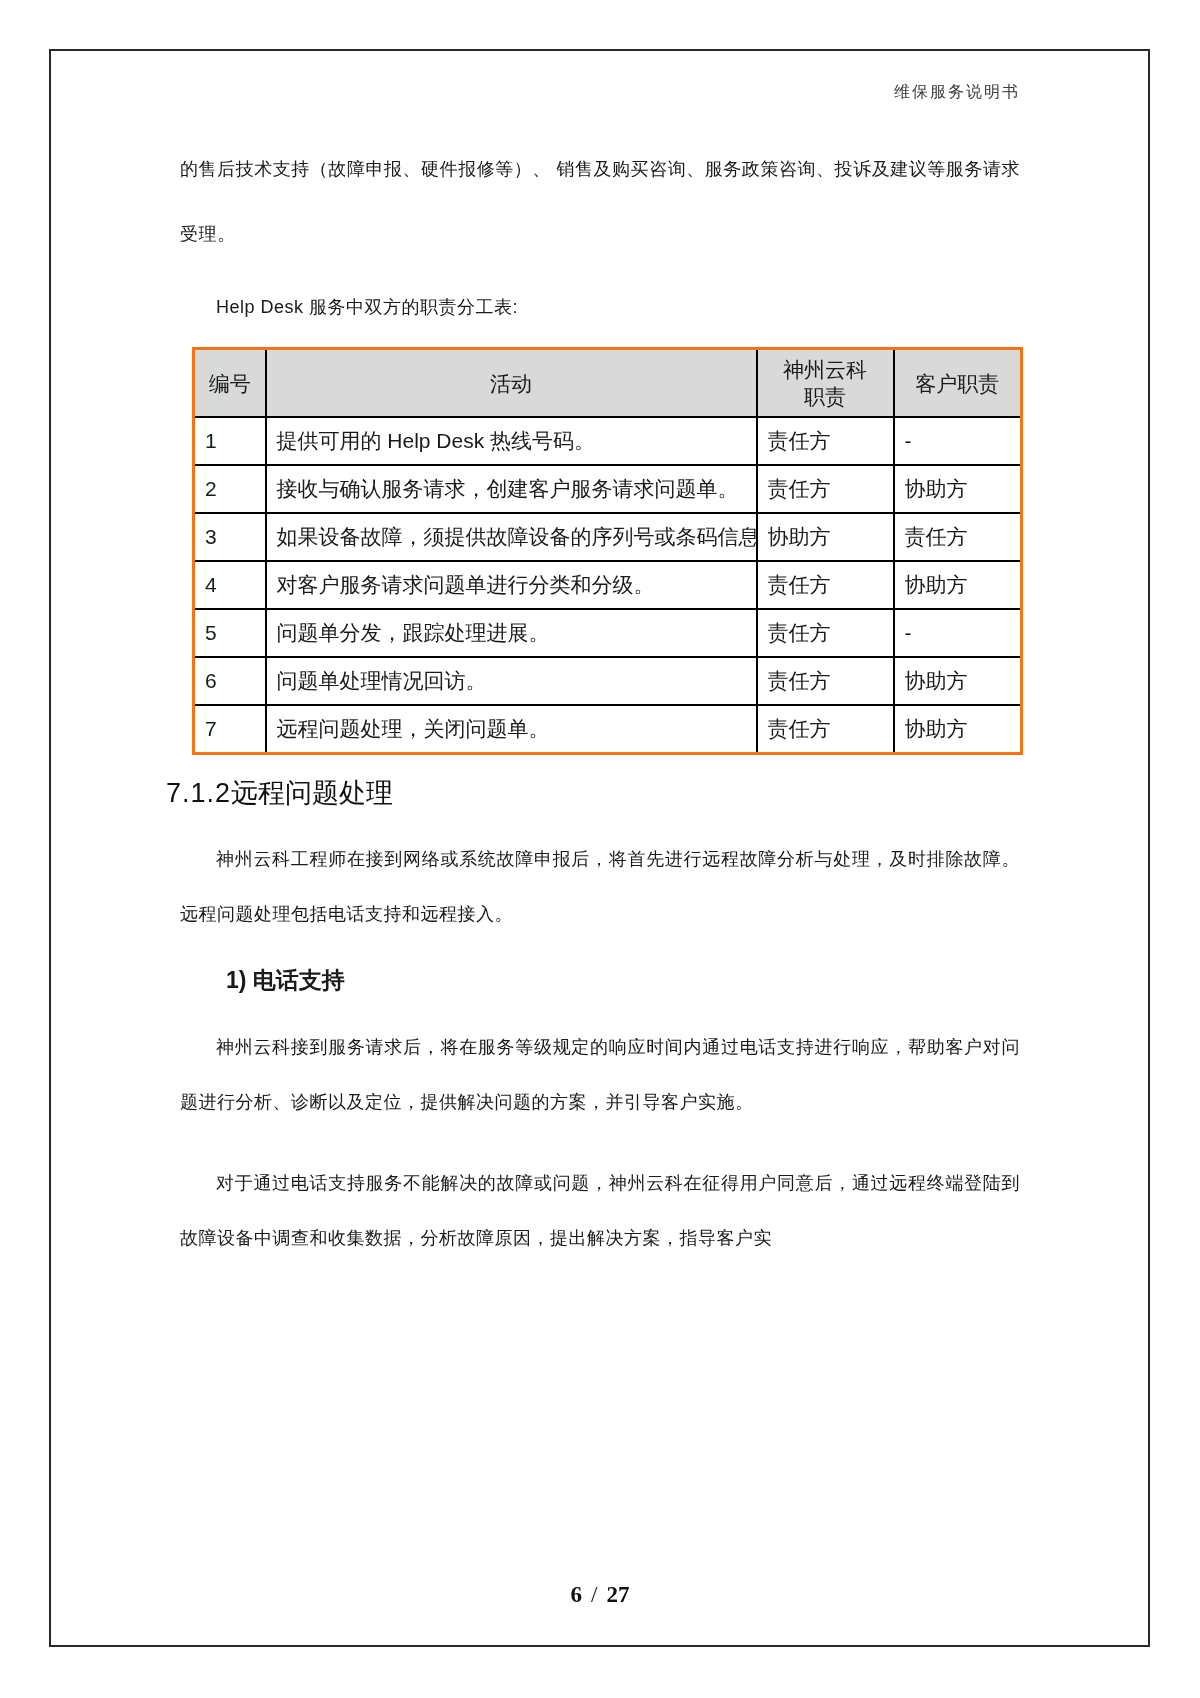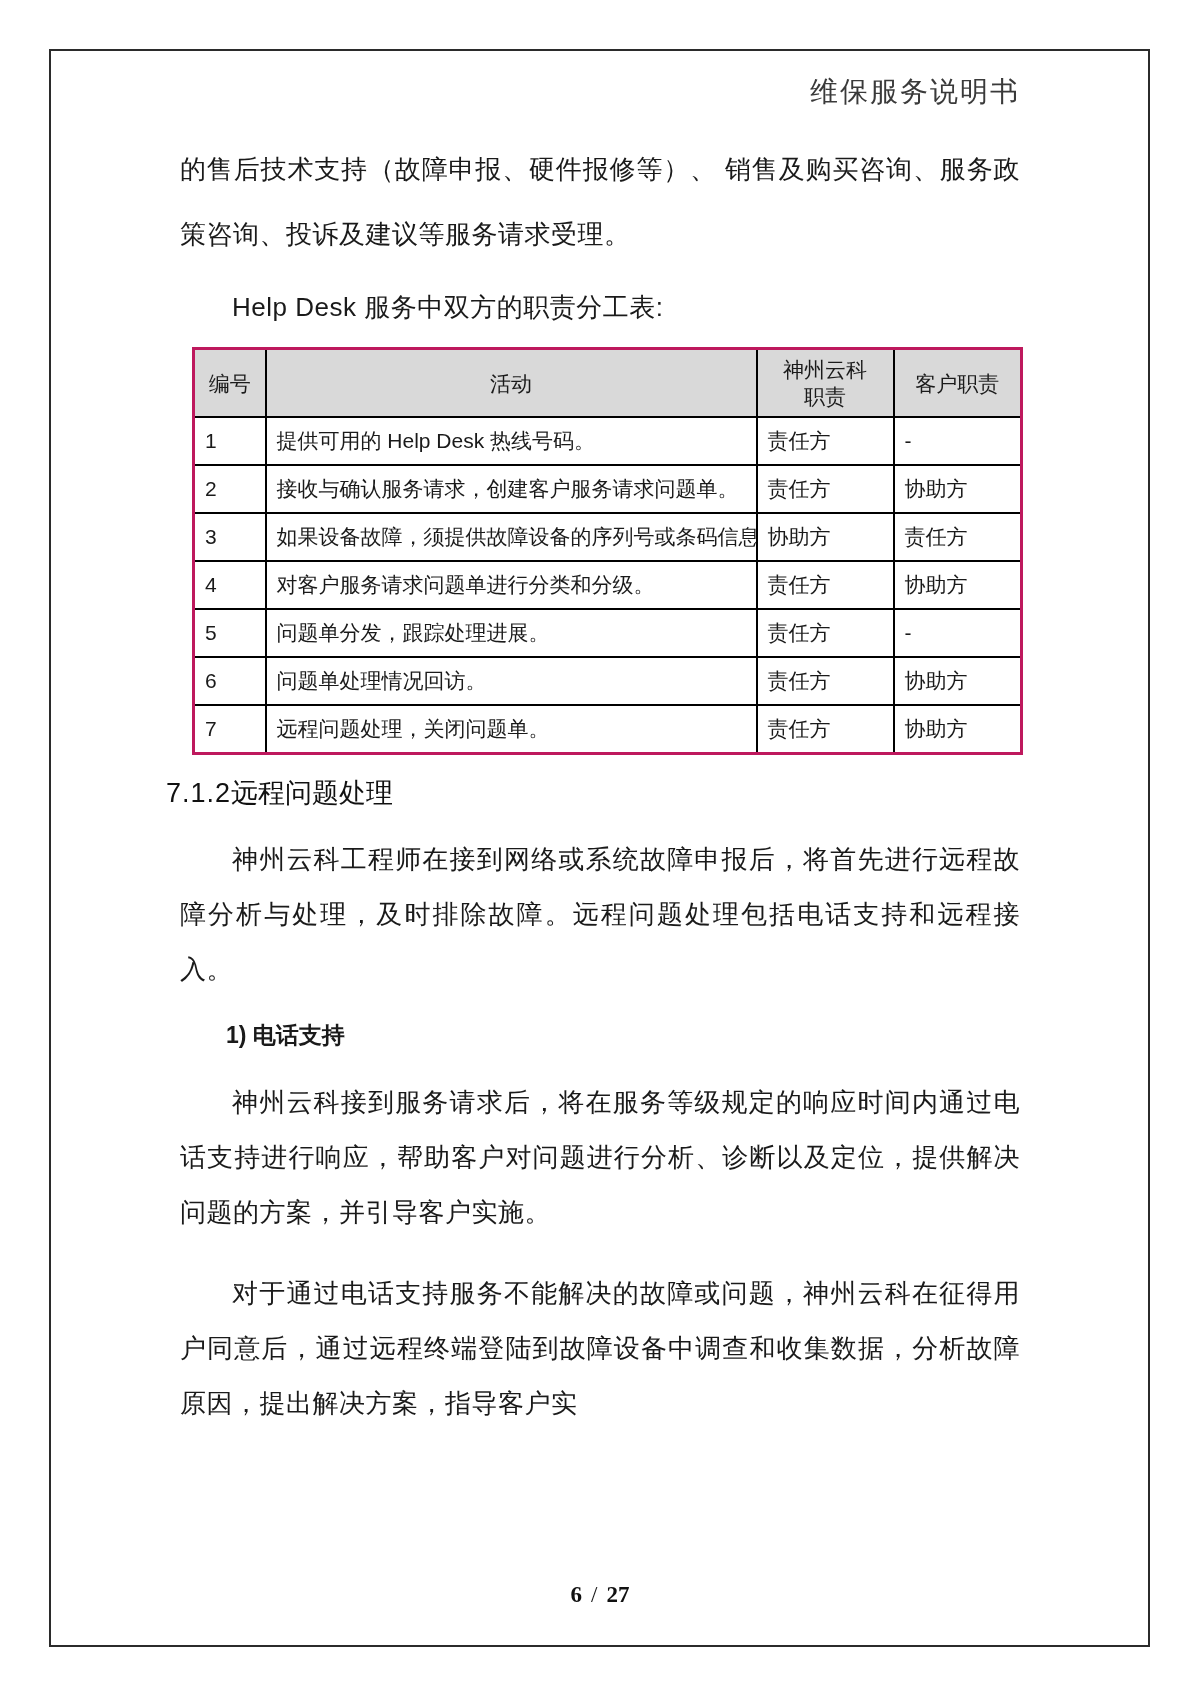--- a/index.html
+++ b/index.html
@@ -28,42 +28,42 @@
   .main {
     position: absolute;
     left: 180px;
     top: 49px;
     width: 840px;
   }
   .doc-header {
     margin-top: 31px;
     text-align: right;
     font-family: "Liberation Serif", serif;
-    font-size: 28px;
+    font-size: 16px;
     line-height: 23px;
     color: #3a3a3a;
     letter-spacing: 2px;
   }
   .para {
     margin: 0;
-    font-size: 26px;
+    font-size: 18px;
     line-height: 65px;
     text-align: justify;
     letter-spacing: 0.5px;
   }
   .para.indent { text-indent: 2em; }
   .para.first { margin-top: 34px; }
   .para.tight { line-height: 55px; }
   .table-intro {
     margin-top: 8px;
   }
   .resp-table {
     margin: 7px 0 0 12px;
     border-collapse: collapse;
-    border: 3px solid #be185d;
+    border: 3px solid #f97316;
     table-layout: fixed;
     width: 828px;
     font-size: 21px;
   }
   .resp-table col.col-no       { width: 72px; }
   .resp-table col.col-activity { width: 491px; }
   .resp-table col.col-vendor   { width: 137px; }
   .resp-table col.col-customer { width: 128px; }
   .resp-table th {
     background: var(--table-header-bg, #d9d9d9);

